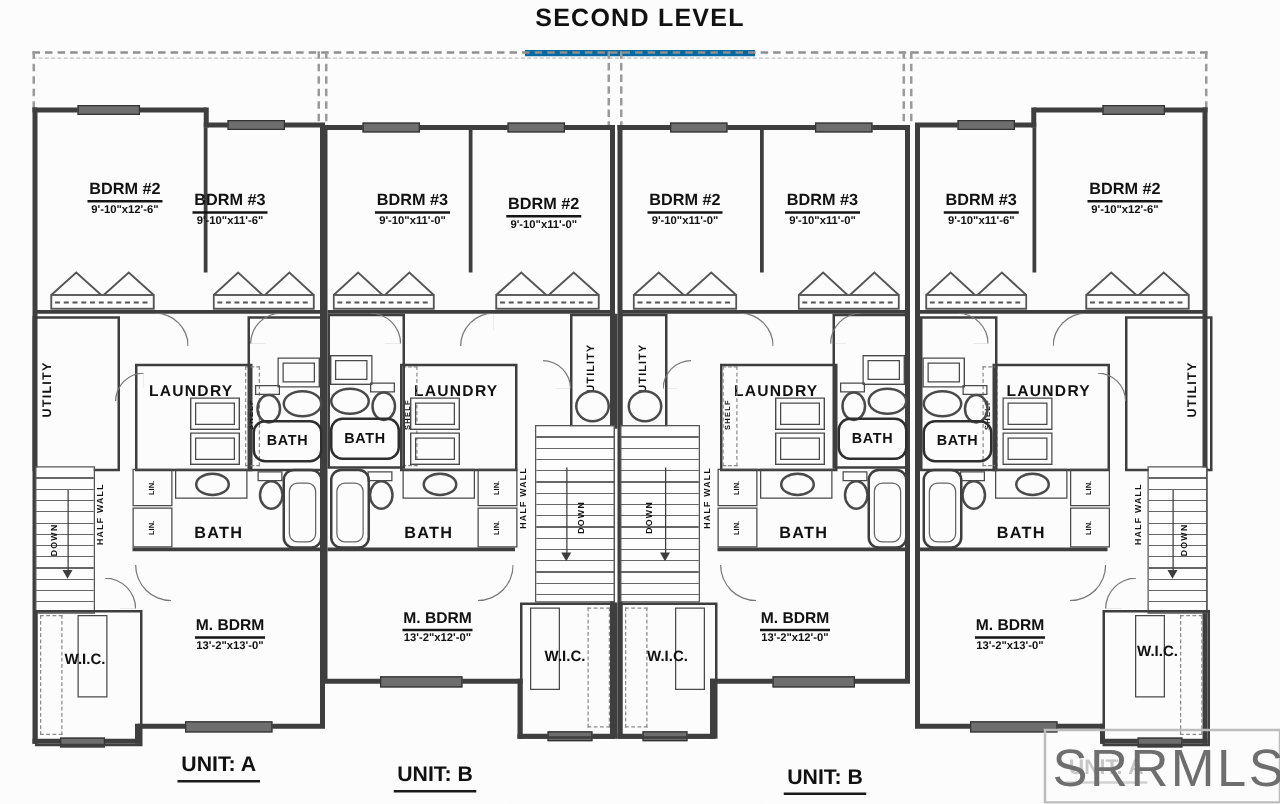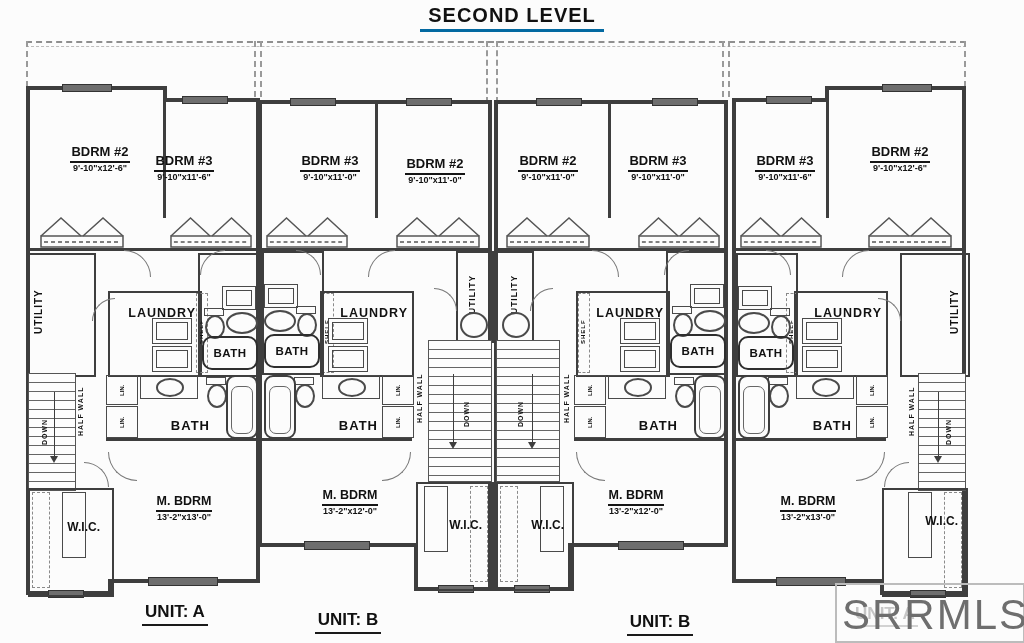--- a/index.html
+++ b/index.html
@@ -18,33 +18,33 @@
 .tub>div{position:absolute;left:3px;right:3px;top:9px;bottom:3px;border:1px solid #666;border-radius:7px}
 .stairs{position:absolute;border:1px solid #555;background:repeating-linear-gradient(to bottom,#fdfdfd 0 8px,#666 8px 9px)}
 .lbl{position:absolute;font-weight:bold;text-align:center;line-height:1.2}
 .rname{display:inline-block;border-bottom:2px solid #151515;padding:0 1px 1px;white-space:nowrap}
 .rdims{font-size:9px;white-space:nowrap}
 .bed .rname{font-size:13px}
 .mst .rname{font-size:12.5px}
 .vlbl{position:absolute;font-weight:bold;writing-mode:vertical-rl;transform:rotate(180deg);display:flex;align-items:center;justify-content:center;letter-spacing:1px;white-space:nowrap}
 .vbox{position:absolute;border:1px solid #4a4a4a;font-weight:bold;writing-mode:vertical-rl;transform:rotate(180deg);display:flex;align-items:center;justify-content:center;white-space:nowrap}
 .bathr{position:absolute;border:2px solid #2e2e2e;border-radius:10px;font-weight:bold;font-size:11.5px;display:flex;align-items:center;justify-content:center;letter-spacing:.5px}
-.blab{position:absolute;font-weight:bold;font-size:13px;letter-spacing:1px;text-align:right}
+.blab{position:absolute;font-weight:bold;font-size:13px;letter-spacing:1px;text-align:center}
 .ulab{position:absolute;font-weight:bold;font-size:17px;text-align:center}
 .ulab span{display:inline-block;border-bottom:2px solid #1a1a1a;padding:0 3px 2px}
 .a-tl,.a-tr,.a-bl,.a-br{position:absolute}
 .a-tl{border-top:1px solid #777;border-left:1px solid #777;border-top-left-radius:100% 100%}
 .a-tr{border-top:1px solid #777;border-right:1px solid #777;border-top-right-radius:100% 100%}
 .a-bl{border-bottom:1px solid #777;border-left:1px solid #777;border-bottom-left-radius:100% 100%}
 .a-br{border-bottom:1px solid #777;border-right:1px solid #777;border-bottom-right-radius:100% 100%}
 .closet{position:absolute}
 .closet polyline,.closet rect,.closet line{stroke:#555;fill:none;stroke-width:1.5}
 .tri{position:absolute;width:0;height:0;border-left:4px solid transparent;border-right:4px solid transparent;border-top:7px solid #3e3e3e}
 .title{position:absolute;font-weight:bold;font-size:20px;letter-spacing:1px;text-align:center}
-.title span{display:inline-block;border-bottom:3px solid #0369a1;padding:0 8px 2px}
+.title span{display:inline-block;border-bottom:5px solid #0369a1;padding:0 8px 13px}
 .wm-box{position:absolute;border:2px solid #bcbcbc}
 .wm{position:absolute;font-size:42px;color:#6e6e6e;letter-spacing:2px;line-height:46px}
 .ghost{position:absolute;font-weight:bold;font-size:17px;color:#c6c6c6;text-align:center}
 .ghost span{border-bottom:2px solid #d2d2d2;padding:0 3px 2px}
 </style>
 </head>
 <body>
 
 <div id="plan">
 

